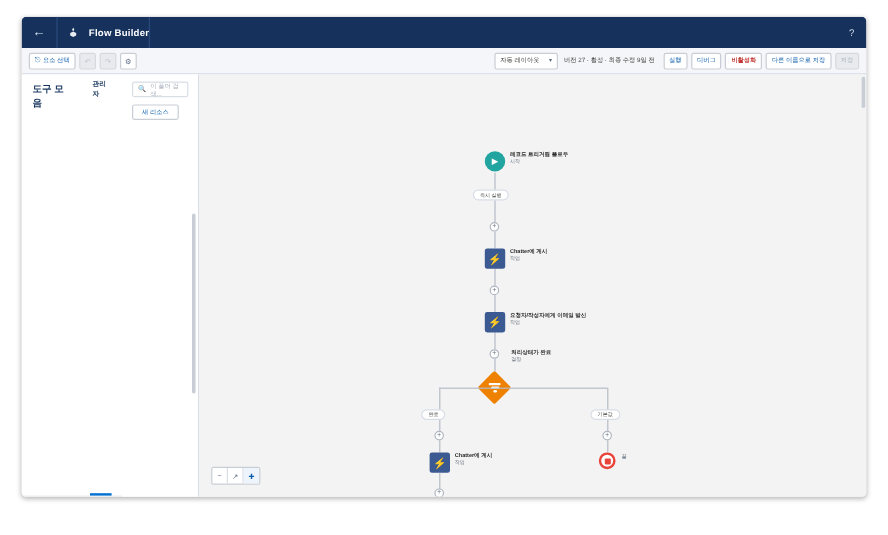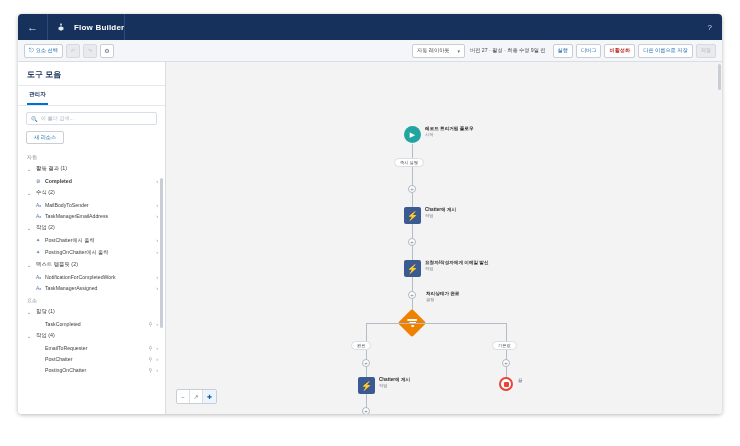--- a/index.html
+++ b/index.html
@@ -126,21 +126,21 @@
     margin: 0 4px 0 2px;
   }
   
   .body { flex: 1; display: flex; min-height: 0; }
   
   .sidebar {
     width: 148px;
     background: #ffffff;
     border-right: 1px solid #d8dde6;
     display: flex;
-    flex-direction: column;
+    flex-direction: row;
     flex-shrink: 0;
     position: relative;
   }
   .panel-title {
     font-size: 8px;
     font-weight: bold;
     color: #16325c;
     padding: 7px 9px 5px 9px;
     border-bottom: 1px solid #e5e8ed;
   }

